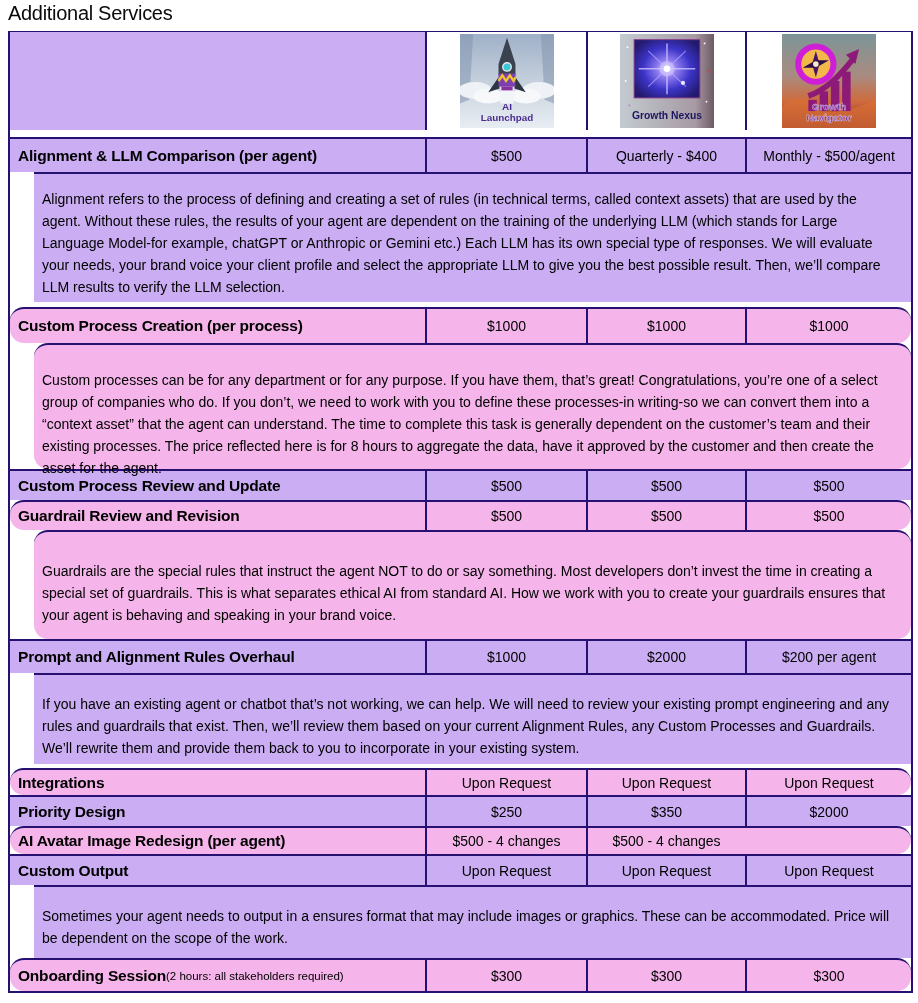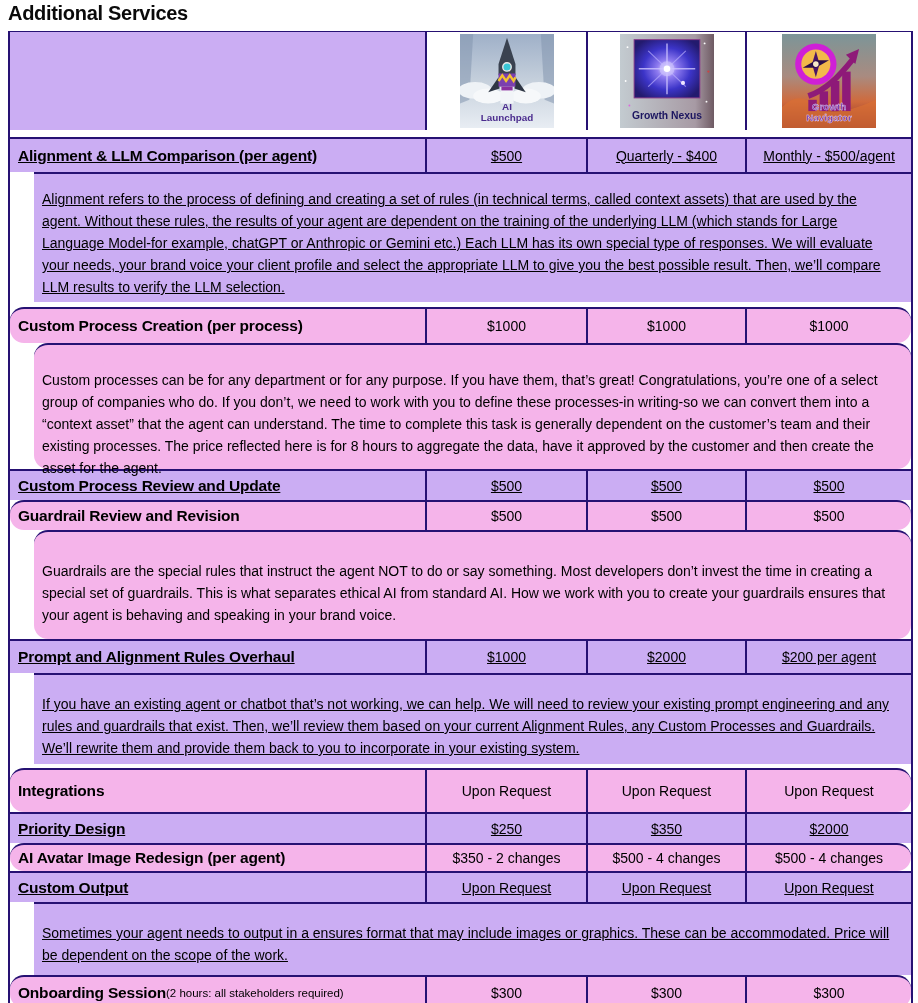--- a/index.html
+++ b/index.html
@@ -10,21 +10,21 @@
   }
   *{box-sizing:border-box;}
   html,body{margin:0;padding:0;background:#ffffff;}
   body{
     width:918px;height:1003px;overflow:hidden;
     font-family:"Liberation Sans", sans-serif;color:var(--ink);
   }
   .page{position:relative;width:918px;height:1003px;background:#fff;}
   .title{
     position:absolute;left:8px;top:2px;
-    font-size:20px;font-weight:bold;letter-spacing:-0.3px;color:#0a0a0a;
+    font-size:20px;font-weight:normal;letter-spacing:-0.3px;color:#0a0a0a;
   }
   .table{
     position:absolute;left:8px;top:31px;width:905px;
     border:2px solid var(--bd);border-top:1px solid var(--bd);
     background:#fff;
   }
   .row{display:grid;grid-template-columns:415px 161px 159px 1fr;}
   .hdr{height:98px;}
   .hdr .hcell{background:#fff;border-left:2px solid var(--bd);display:flex;align-items:center;justify-content:center;}
   .hdr .corner{background:var(--purple);border-left:none;}
@@ -37,21 +37,21 @@
     justify-content:flex-start;padding-left:8px;border-left:none;
     font-weight:bold;font-size:15.5px;letter-spacing:-0.2px;
     white-space:nowrap;overflow:hidden;
   }
   .price .label .note{font-weight:normal;font-size:11.5px;letter-spacing:0;}
   .desc{
     display:block;border-top:2px solid var(--bd);
     padding:14px 12px 0 8px;font-size:14px;line-height:22px;margin-left:24px;
   }
   .gap{background:#fff;display:block;}
-  .purple{background:var(--purple);text-decoration:underline;}
+  .purple{background:var(--purple);}
   .pink{background:var(--pink);border-radius:14px;}
   svg text{font-family:"Liberation Sans", sans-serif;}
 </style>
 </head>
 <body>
 
 <div class="page">
 
   <div class="title">Additional Services</div>
 
@@ -200,21 +200,21 @@
           <span>Prompt and Alignment Rules Overhaul</span>
         </div>
       <div class="cell">$1000</div>
       <div class="cell">$2000</div>
       <div class="cell">$200 per agent</div>
     </div>
     <div class="desc purple" style="height:91px;padding-top:18px">If you have an existing agent or chatbot that’s not working, we can help. We will need to review your existing prompt engineering and any rules and guardrails that exist. Then, we’ll review them based on your current Alignment Rules, any Custom Processes and Guardrails. We’ll rewrite them and provide them back to you to incorporate in your existing system.</div>
 
     <div class="gap" style="height:4px"></div>
 
-    <div class="row price pink" style="height:44px">
+    <div class="row price pink" style="height:27px">
       <div class="cell label">
           <span>Integrations</span>
         </div>
       <div class="cell">Upon Request</div>
       <div class="cell">Upon Request</div>
       <div class="cell">Upon Request</div>
     </div>
 
     <div class="row price purple" style="height:31px">
       <div class="cell label">
@@ -222,21 +222,20 @@
         </div>
       <div class="cell">$250</div>
       <div class="cell">$350</div>
       <div class="cell">$2000</div>
     </div>
 
     <div class="row price pink" style="height:28px">
       <div class="cell label">
           <span>AI Avatar Image Redesign (per agent)</span>
         </div>
-      <div class="cell">$350 - 2 changes</div>
       <div class="cell">$500 - 4 changes</div>
       <div class="cell">$500 - 4 changes</div>
     </div>
 
     <div class="row price purple" style="height:31px">
       <div class="cell label">
           <span>Custom Output</span>
         </div>
       <div class="cell">Upon Request</div>
       <div class="cell">Upon Request</div>

